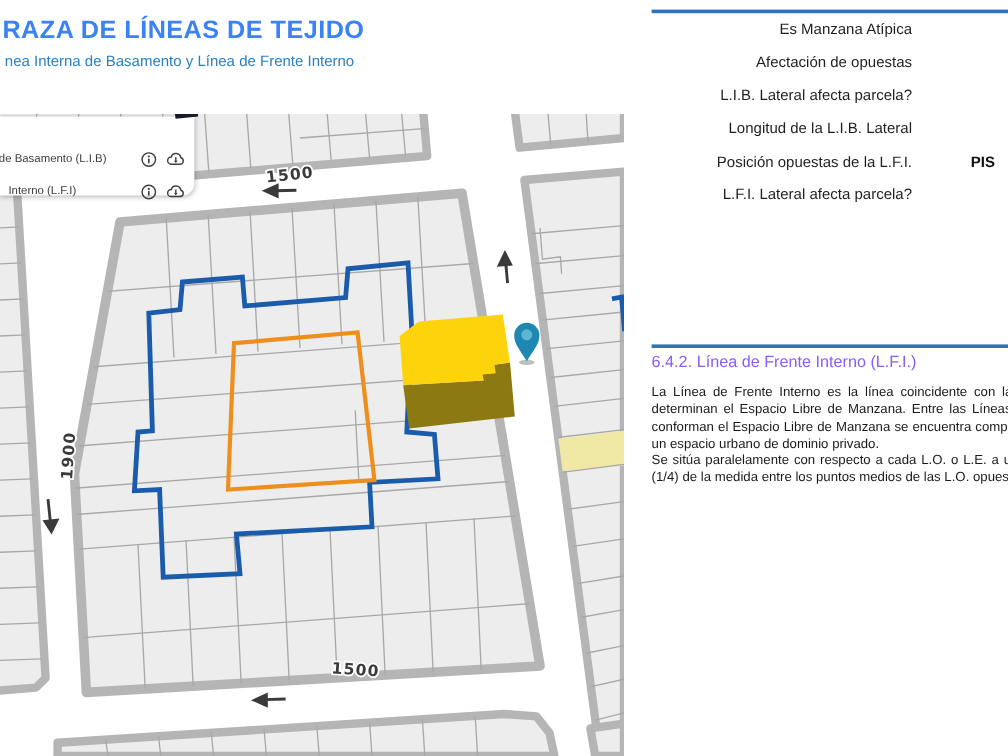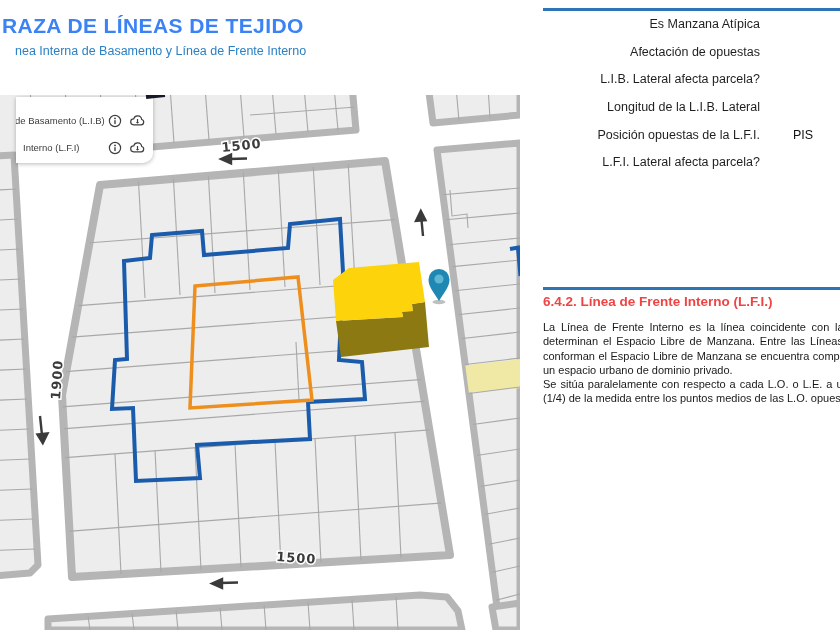--- a/index.html
+++ b/index.html
@@ -1,43 +1,43 @@
 <!DOCTYPE html>
 <html><head>
 <meta charset="utf-8">
 <style>
   html,body{margin:0;padding:0;background:#ffffff;}
   .stage{position:relative;width:840px;height:630px;overflow:hidden;background:#fff;
          font-family:"Liberation Sans",sans-serif;}
   
   .page-title{position:absolute;top:14px;left:2px;font-size:21px;font-weight:bold;
               color:#3b82f6;letter-spacing:.4px;white-space:nowrap;}
-  .page-subtitle{position:absolute;top:44px;left:15px;font-size:12.5px;color:#2b80c4;white-space:nowrap;}
+  .page-subtitle{position:absolute;top:44px;left:4px;font-size:12.5px;color:#2b80c4;white-space:nowrap;}
   
   .map{position:absolute;left:0;top:95px;width:520px;height:535px;background:#fff;overflow:hidden;}
   .map svg{display:block;}
-  .legend{position:absolute;left:16px;top:2px;width:137px;height:66px;background:#fff;
-          border-radius:0 0 10px 0;box-shadow:0 1px 4px rgba(0,0,0,.28);padding-top:10px;box-sizing:border-box;}
+  .legend{position:absolute;left:0;top:2px;width:162px;height:66px;background:#fff;
+          border-radius:0 0 10px 0;box-shadow:0 1px 4px rgba(0,0,0,.28);padding-top:22px;box-sizing:border-box;}
   .legend-row{display:flex;align-items:center;height:27px;overflow:hidden;padding-left:2px;}
   .legend-label{font-size:9.5px;color:#3c3c3c;white-space:nowrap;margin-left:-3px;flex:0 0 auto;}
   .legend-icons{display:flex;align-items:center;gap:7px;margin-left:auto;padding-right:7px;}
   .legend-icons svg{display:block;}
   .top-dash{position:absolute;left:146px;top:-1px;width:19px;height:4px;background:#151a26;
             transform:rotate(-6deg);}
   
   .panel{position:absolute;left:540px;top:0;width:300px;height:630px;background:#fff;}
   .divider{position:absolute;left:3px;right:0;height:2.5px;background:#2e75b6;}
   .divider.top{top:8px;}
   .divider.mid{top:287px;}
-  .fields{position:absolute;top:10px;left:0;right:0;}
+  .fields{position:absolute;top:10px;left:16px;right:0;}
   .field-row{position:relative;height:27.7px;display:flex;align-items:center;}
   .field-label{position:absolute;right:80px;font-size:12.5px;color:#1f1f1f;white-space:nowrap;}
-  .field-value{position:absolute;left:253px;font-size:12.5px;font-weight:normal;color:#111;white-space:nowrap;}
-  .section-title{position:absolute;top:294px;left:3px;font-size:13.5px;font-weight:bold;
-                 color:#ef4444;white-space:nowrap;}
+  .field-value{position:absolute;left:253px;font-size:12.5px;font-weight:bold;color:#111;white-space:nowrap;}
+  .section-title{position:absolute;top:294px;left:3px;font-size:13.5px;font-weight:normal;
+                 color:#8b5cf6;white-space:nowrap;}
   .para{position:absolute;top:320px;left:3px;right:0;overflow:hidden;}
   .para div{font-size:11px;line-height:14.3px;color:#1a1a1a;white-space:nowrap;overflow:hidden;}
   .para div:nth-child(1){word-spacing:2.6px;}
   .para div:nth-child(2){word-spacing:1.8px;}
   .para div:nth-child(3){word-spacing:.4px;}
   .para div:nth-child(5){word-spacing:1px;}
   
   .street-label{font-family:"DejaVu Sans",sans-serif;font-size:13px;font-weight:bold;fill:#3b3b3b;
                 letter-spacing:1px;paint-order:stroke;stroke:#ffffff;stroke-width:3px;}
 </style>

